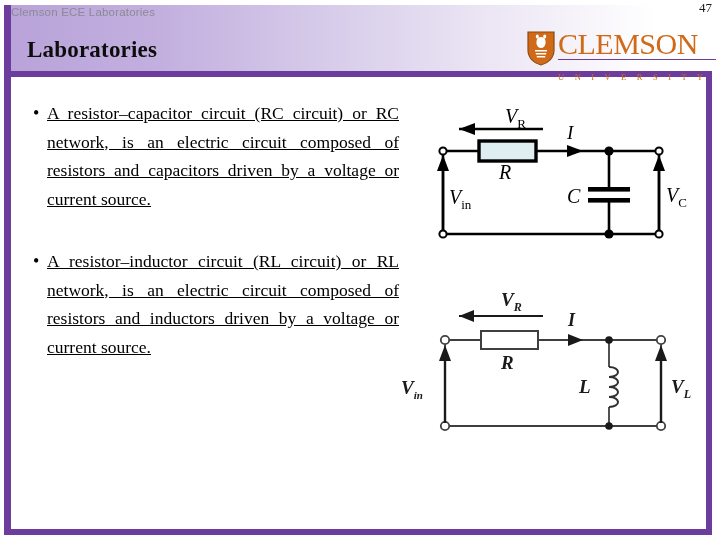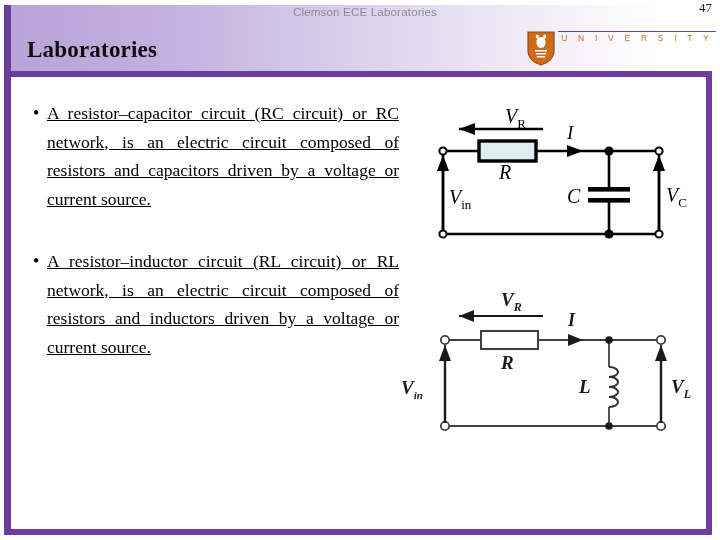--- a/index.html
+++ b/index.html
@@ -16,21 +16,20 @@
     position: absolute;
     left: 4px; top: 5px;
     width: 708px; height: 72px;
     background: linear-gradient(to right, #b9a3d9 0%, #c3b0df 22%, #d9cfeb 48%, #efeaf6 72%, #ffffff 92%, #ffffff 100%);
     border-left: 7px solid #6d3d9e;
     border-bottom: 6px solid #6d3d9e;
   }
   .kicker {
     position: absolute;
     left: 0; top: 1px; width: 708px;
-    text-align: center;
     font-family: "Liberation Sans", sans-serif;
     font-size: 11.5px;
     color: #8a8a94;
     letter-spacing: .2px;
     white-space: nowrap;
   }
   .slide-title {
     position: absolute;
     left: 16px; top: 32px;
     font-family: "Liberation Serif", serif;
@@ -58,29 +57,28 @@
   .logo-shield { width: 30px; height: 36px; flex: 0 0 auto; margin-right: 2px; }
   .logo-text { display: flex; flex-direction: column; }
   .logo-word {
     font-family: "Liberation Serif", serif;
     font-size: 30px; line-height: 28px;
     color: #d06a18;
     letter-spacing: -0.5px;
     font-weight: normal;
   }
   .logo-sub {
-    font-family: Liberation Sans, sans-serif;
+    font-family: Liberation Serif, serif;
     font-size: 8.5px;
     color: #d06a18;
     letter-spacing: 4.2px;
     border-top: 1.5px solid #6d3d9e;
-    padding-top: 1px;
+    padding-top: 12px;
     margin-top: 1px;
     width: 158px;
-    text-align: center;
   }
 
   
   .body-box {
     position: absolute;
     left: 4px; top: 77px;
     width: 708px; height: 458px;
     background: #ffffff;
     border-left: 7px solid #6d3d9e;
     border-right: 6px solid #6d3d9e;
@@ -127,20 +125,21 @@
     <svg class="logo-shield" viewBox="0 0 30 36">
       <path d="M2 2 H28 V20 C28 28 22 33 15 35 C8 33 2 28 2 20 Z" fill="#d06a18" stroke="#8a4a10" stroke-width="1.2"></path>
       <path d="M15 7 C11.5 7 10 10 10.5 13.5 C11 16.5 13 18 15 18 C17 18 19 16.5 19.5 13.5 C20 10 18.5 7 15 7 Z" fill="#ffffff"></path>
       <ellipse cx="11.3" cy="6.6" rx="1.5" ry="2.1" fill="#ffffff"></ellipse>
       <ellipse cx="18.7" cy="6.6" rx="1.5" ry="2.1" fill="#ffffff"></ellipse>
       <rect x="9" y="20" width="12" height="1.5" fill="#ffffff"></rect>
       <rect x="9.8" y="23" width="10.4" height="1.5" fill="#ffffff"></rect>
       <rect x="10.8" y="26" width="8.4" height="1.5" fill="#ffffff"></rect>
     </svg>
     <div class="logo-text">
+      <div class="logo-word">CLEMSON</div>
       <div class="logo-sub">U N I V E R S I T Y</div>
     </div>
   </div>
 
   <div class="body-box">
 
     <div class="bullets">
 
       <div class="bullet">
         <div class="bullet-dot">•</div>

